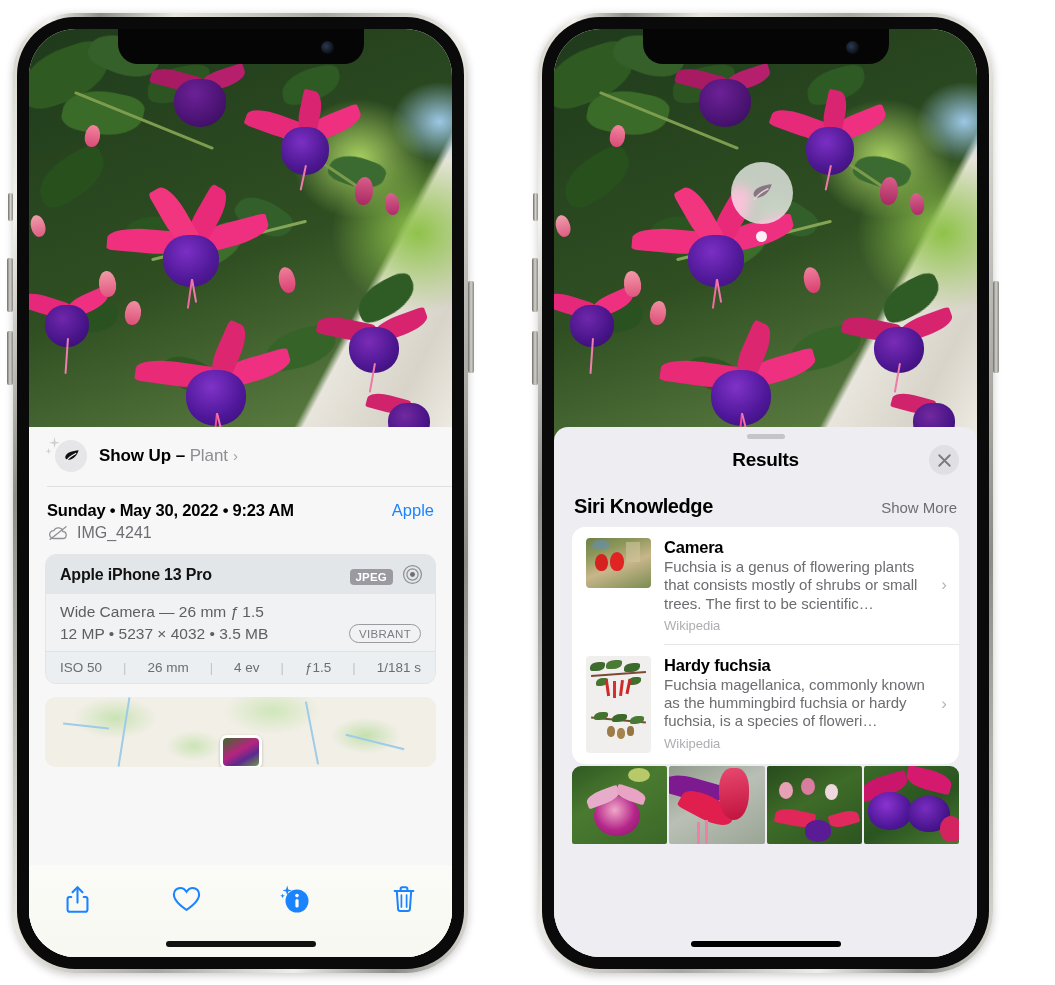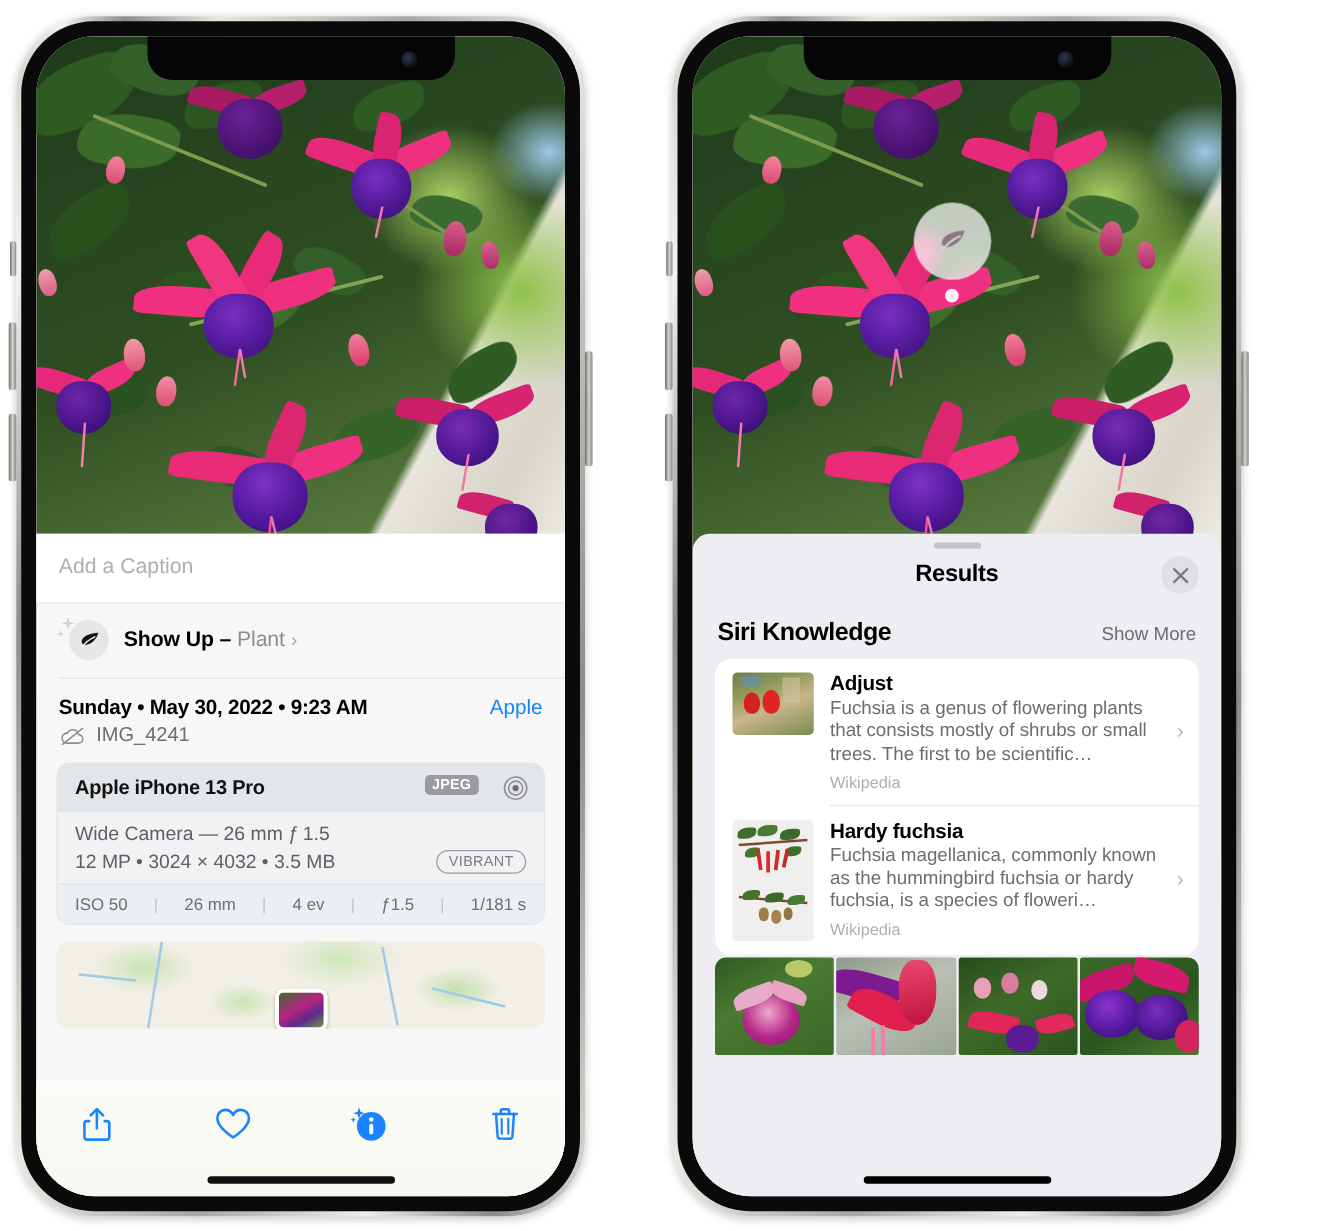--- a/index.html
+++ b/index.html
@@ -168,21 +168,21 @@
   .cam-card {
     margin: 0 16px; background: #eceff1; border-radius: 11px; overflow: hidden;
     border: 1px solid #e2e5e7;
   }
   .cam-head {
     display: flex; align-items: center; justify-content: space-between;
     padding: 9px 12px 9px 14px;
     background: #e3e6e9;
   }
   .cam-title { font-size: 16px; font-weight: 700; color: #111; letter-spacing: -0.2px; }
-  .cam-head-right { display: flex; align-items: flex-start; gap: 19px; }
+  .cam-head-right { display: flex; align-items: flex-end; gap: 9px; }
   .badge-jpeg {
     background: #9a9aa0; color: #fff; font-size: 11.5px; font-weight: 700;
     padding: 2px 6px; border-radius: 4px; letter-spacing: 0.2px;
   }
   .cam-body { padding: 9px 14px 8px 14px; background: #f0f2f4; }
   .cam-line1 { font-size: 15.5px; color: #5e5e63; }
   .cam-line2row { display:flex; align-items:center; justify-content: space-between; margin-top: 3px; }
   .cam-line2 { font-size: 15.5px; color: #5e5e63; }
   .badge-vibrant {
     border: 1px solid #9a9aa0; color: #7c7c82; font-size: 11.5px;
@@ -368,23 +368,20 @@
           <div class="bud" style="left:2px;top:186px;width:14px;height:22px;background:linear-gradient(#ef9eab,#dd5d83);transform:rotate(-14deg);"></div>
 
           <div class="notch">
 
             <div class="frontcam"></div>
           </div>
         </div>
 
         <div class="info-sheet">
 
-          <div class="caption-row">
-            <div class="caption-ph">Add a Caption</div>
-          </div>
 
           <div class="lookup-row">
             <div class="lookup-icon-wrap">
               <svg class="sparkle sp1" viewBox="0 0 24 24">
                 <path d="M12 1.5 L13.6 9 L21 10.6 L13.6 12.2 L12 19.7 L10.4 12.2 L3 10.6 L10.4 9 Z"></path>
               </svg>
               <svg class="sparkle sp2" viewBox="0 0 24 24">
                 <path d="M12 2 L13.6 9.4 L21 11 L13.6 12.6 L12 20 L10.4 12.6 L3 11 L10.4 9.4 Z"></path>
               </svg>
               <div class="lookup-circle">
@@ -422,21 +419,21 @@
                 <svg width="21" height="21" viewBox="0 0 24 24">
                   <circle cx="12" cy="12" r="10.2" fill="none" stroke="#8e8e93" stroke-width="1.4"></circle>
                   <circle cx="12" cy="12" r="6.4" fill="none" stroke="#8e8e93" stroke-width="1.4"></circle>
                   <circle cx="12" cy="12" r="2.8" fill="#6d6d72"></circle>
                 </svg>
               </div>
             </div>
             <div class="cam-body">
               <div class="cam-line1">Wide Camera — 26 mm ƒ 1.5</div>
               <div class="cam-line2row">
-                <div class="cam-line2">12 MP • 3024 × 4032 • 3.5 MB</div>
+                <div class="cam-line2">12 MP • 5237 × 4032 • 3.5 MB</div>
                 <div class="badge-vibrant">VIBRANT</div>
               </div>
             </div>
             <div class="exif-row">
               <div class="exif-item">ISO 50</div>
               <div class="exif-sep">|</div>
               <div class="exif-item">26 mm</div>
               <div class="exif-sep">|</div>
               <div class="exif-item">4 ev</div>
               <div class="exif-sep">|</div>
@@ -610,21 +607,21 @@
           <div class="knowledge-card">
 
             <div class="k-item">
               <div class="k-thumb" style="width:65px;height:50px;background:linear-gradient(160deg,#6f7f4a 0%,#8b9659 25%,#c8b68a 55%,#7a8c52 100%);">
                 <div style="position:absolute;left:9px;top:16px;width:13px;height:17px;border-radius:50% 50% 45% 45%;background:#d62121;"></div>
                 <div style="position:absolute;left:24px;top:14px;width:14px;height:19px;border-radius:50% 50% 45% 45%;background:#e02424;"></div>
                 <div style="position:absolute;left:6px;top:2px;width:18px;height:10px;border-radius:50%;background:#5f8fc0;opacity:.55;"></div>
                 <div style="position:absolute;left:40px;top:4px;width:14px;height:20px;background:#cfc49c;opacity:.6;"></div>
               </div>
               <div class="k-body">
-                <div class="k-title">Adjust</div>
+                <div class="k-title">Camera</div>
                 <div class="k-desc">Fuchsia is a genus of flowering plants that consists mostly of shrubs or small trees. The first to be scientific…</div>
                 <div class="k-src">Wikipedia</div>
               </div>
               <div class="k-chev">›</div>
             </div>
 
             <div class="k-sep"></div>
 
             <div class="k-item">
               <div class="k-thumb" style="width:65px;height:97px;background:#f0efed;">

